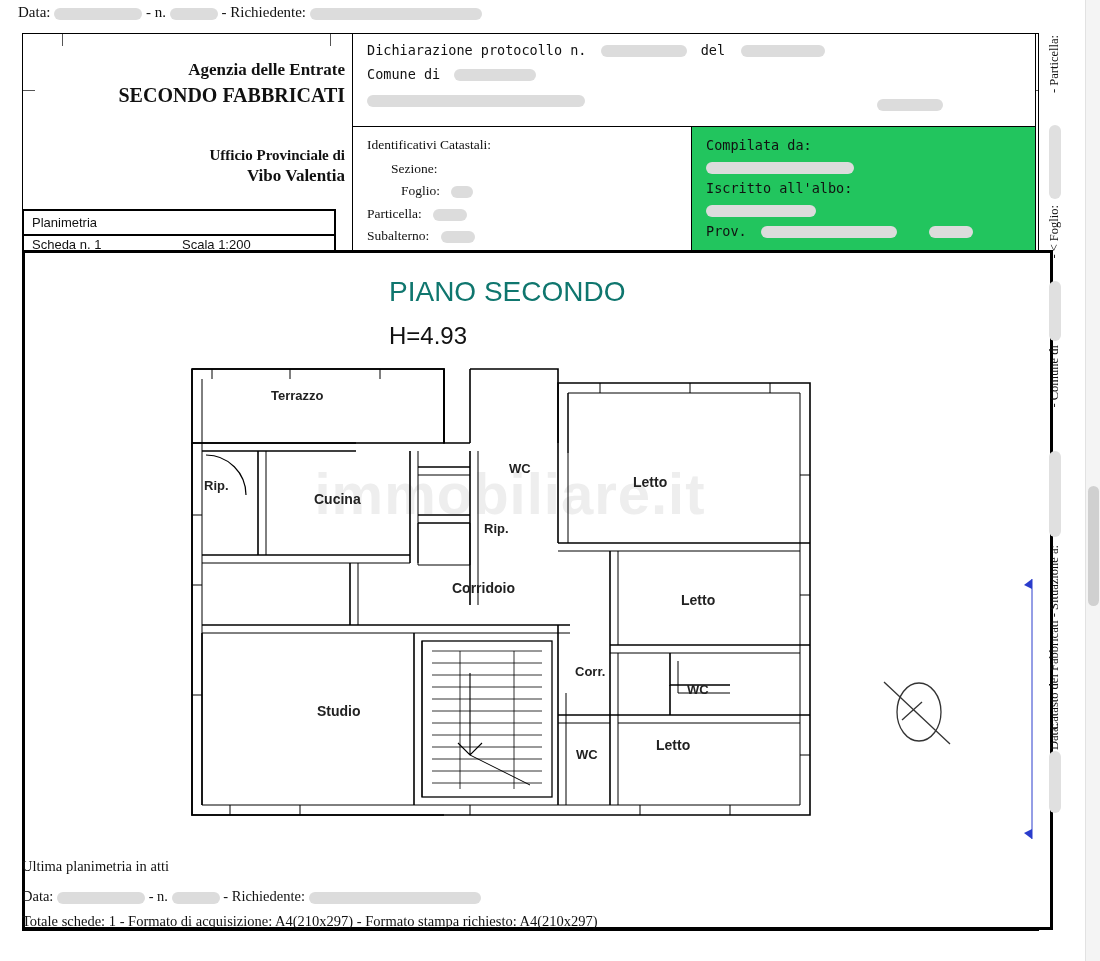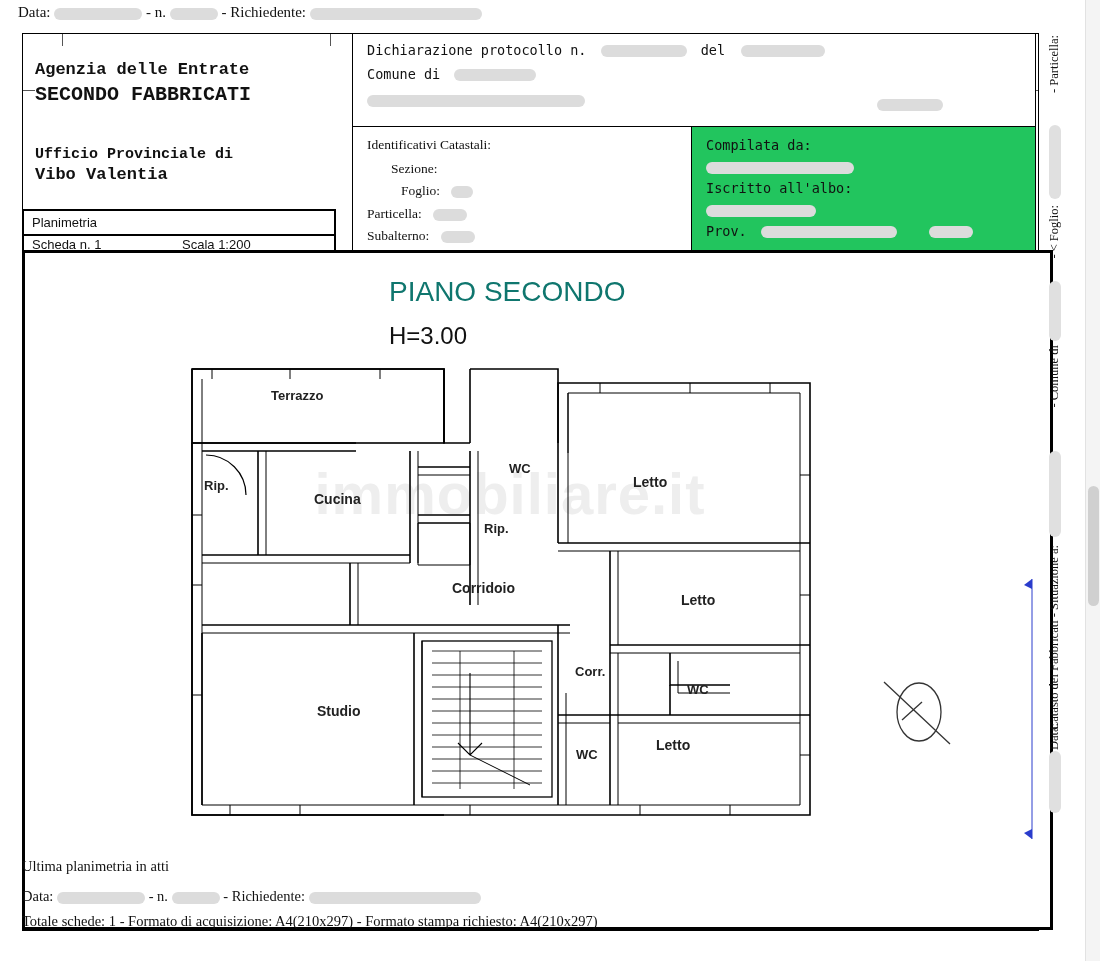--- a/index.html
+++ b/index.html
@@ -22,21 +22,21 @@
 
   
   .tick{position:absolute;background:#555;}
   .tick.h{width:1px;height:12px;}
   .tick.v{height:1px;width:12px;}
 
   
   .plan-box{position:absolute;left:22px;top:250px;width:1025px;height:674px;border:3px solid #000;background:#fff;}
 
   
-  .agency{position:absolute;left:35px;top:60px;width:310px;text-align:left;font-family:Liberation Mono, monospace;}
+  .agency{position:absolute;left:35px;top:60px;width:310px;text-align:right;font-family:Liberation Serif, serif;}
   .agency .l1{font-size:17px;font-weight:bold;margin-bottom:4px;}
   .agency .l2{font-size:20px;font-weight:bold;margin-bottom:4px;}
   .agency .l3{font-size:15px;font-weight:bold;margin-bottom:2px;margin-top:40px;}
   .agency .l4{font-size:17px;font-weight:bold;}
 
   
   .planimetria-box{position:absolute;left:22px;top:209px;width:310px;border:2px solid #000;background:#fff;font-family:Liberation Sans, sans-serif;}
   .planimetria-box .row1{font-size:13px;padding:4px 8px;border-bottom:2px solid #000;}
   .planimetria-box .row2{font-size:13px;padding:1px 8px;display:flex;}
   .planimetria-box .row2 .scheda{width:150px;}
@@ -176,21 +176,21 @@
       <span class="redact" style="width:44px;margin-left:24px;"></span>
     </div>
     <div class="line" style="left:216px;top:32px;">
       <span class="redact" style="width:0px;"></span>
     </div>
   </div>
 
   <div class="plan-box"></div>
 
   <div class="plan-title">PIANO SECONDO</div>
-  <div class="plan-h">H=3.00</div>
+  <div class="plan-h">H=4.93</div>
 
   <div class="watermark">immobiliare.it</div>
 
   <svg class="floorplan" viewBox="0 0 680 470">
     <g fill="none" stroke="#000" stroke-width="1.6">
 
       <rect x="22" y="14" width="252" height="74"></rect>
       <path d="M22 88 L22 460 L274 460"></path>
       <path d="M274 14 L274 88"></path>
       <rect x="22" y="14" width="620" height="446" stroke="none"></rect>

